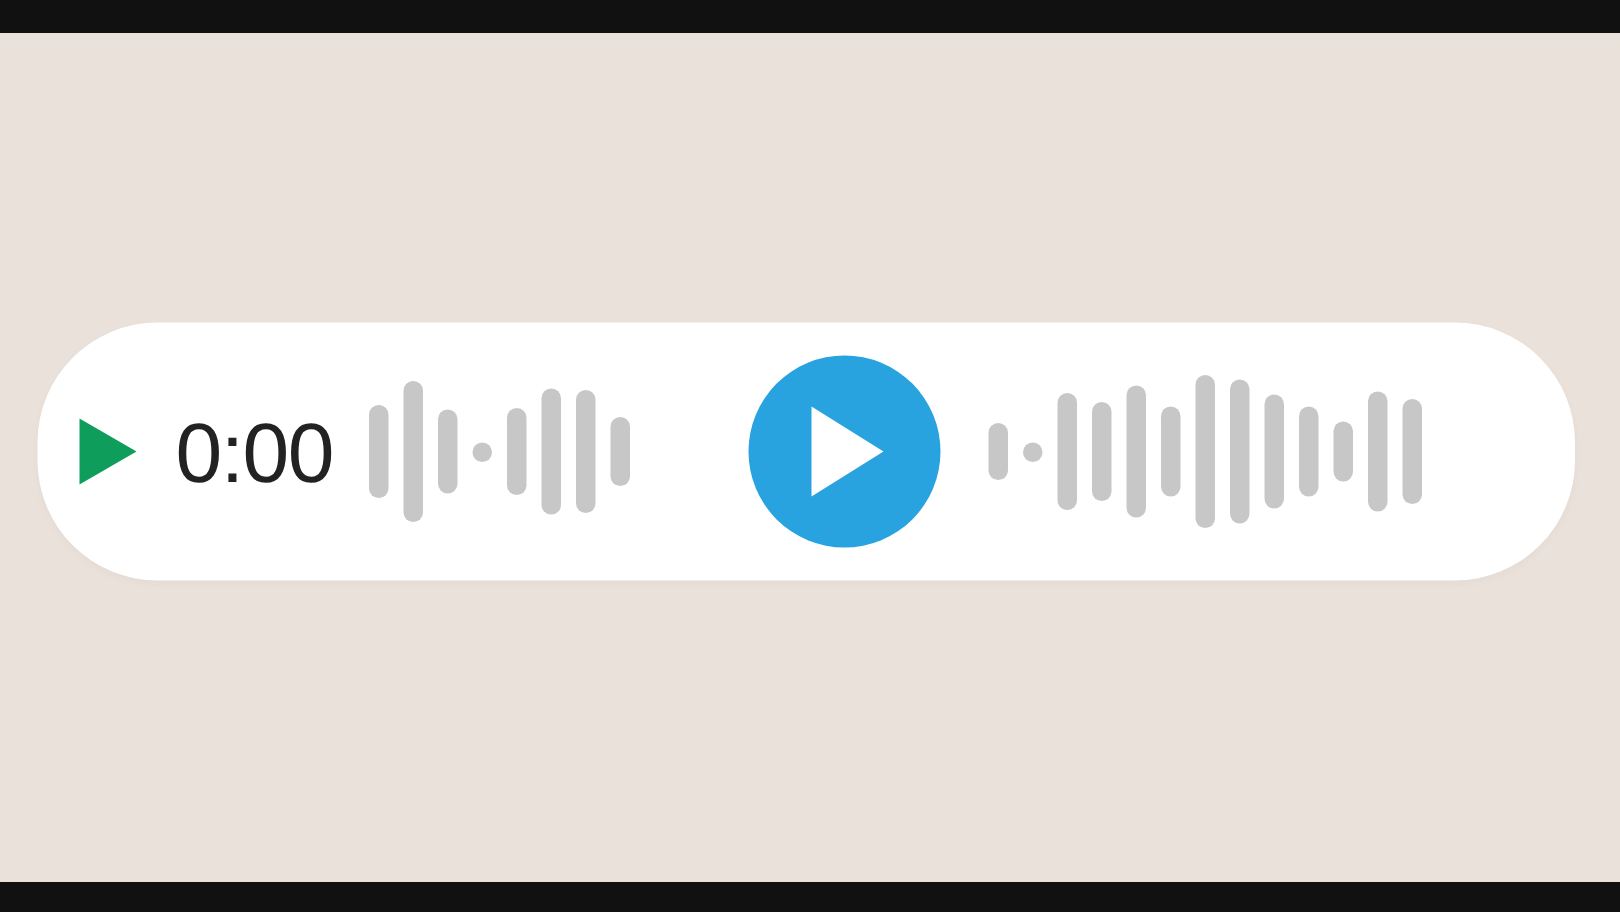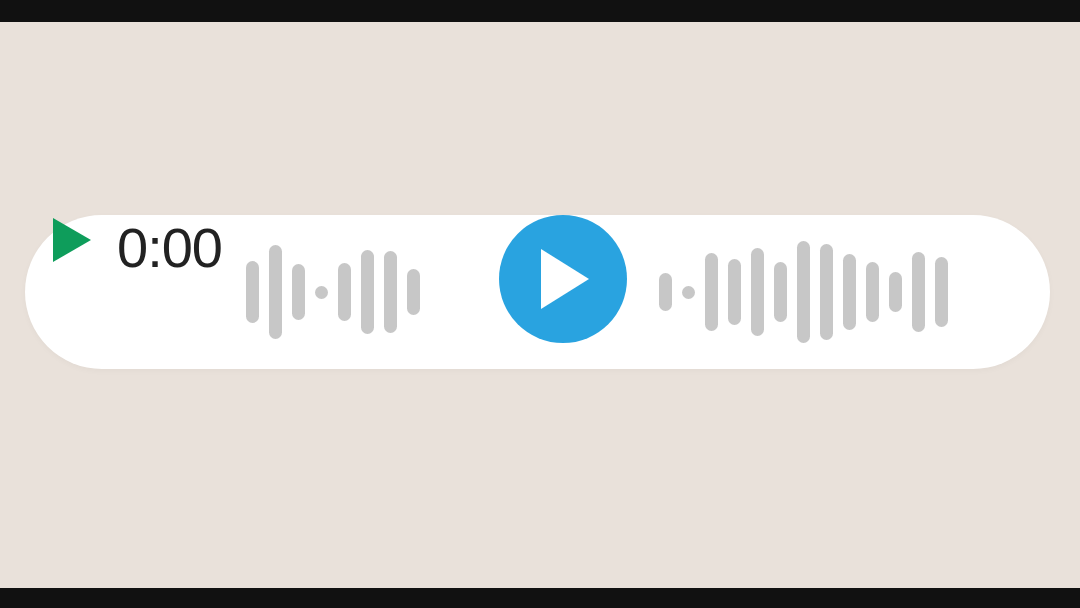--- a/index.html
+++ b/index.html
@@ -23,24 +23,25 @@
       background: #111;
     }
     body::before { top: 0; }
     body::after  { bottom: 0; height: 20px; }
 
     .player {
       position: absolute;
       left: 25px;
       right: 30px;
       top: 215px;
-      height: 154px;
+      height: 172px;
       background: #ffffff;
       border-radius: 80px;
       display: flex;
+      align-items: center;
       padding-left: 22px;
       padding-right: 30px;
       box-shadow: 0 2px 6px rgba(0,0,0,.03);
     }
 
     .play-small {
       flex: 0 0 auto;
       display: flex;
       align-items: center;
       justify-content: center;

